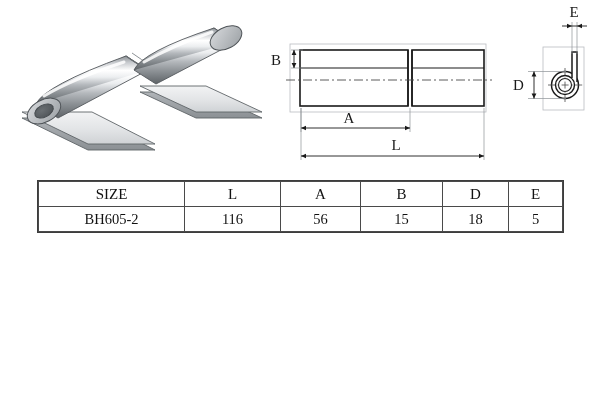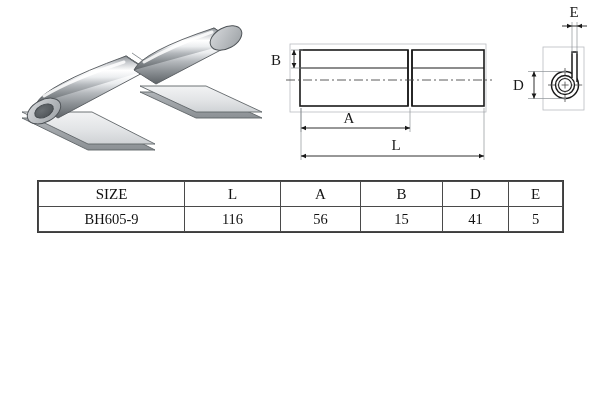--- a/index.html
+++ b/index.html
@@ -236,24 +236,24 @@
         <tr class="header">
           <td>SIZE</td>
           <td>L</td>
           <td>A</td>
           <td>B</td>
           <td>D</td>
           <td>E</td>
         </tr>
 
         <tr>
-          <td>BH605-9</td>
+          <td>BH605-2</td>
           <td>116</td>
           <td>56</td>
           <td>15</td>
-          <td>41</td>
+          <td>18</td>
           <td>5</td>
         </tr>
       </tbody>
     </table>
   </div>
 
 </div>
 
 </body></html>

